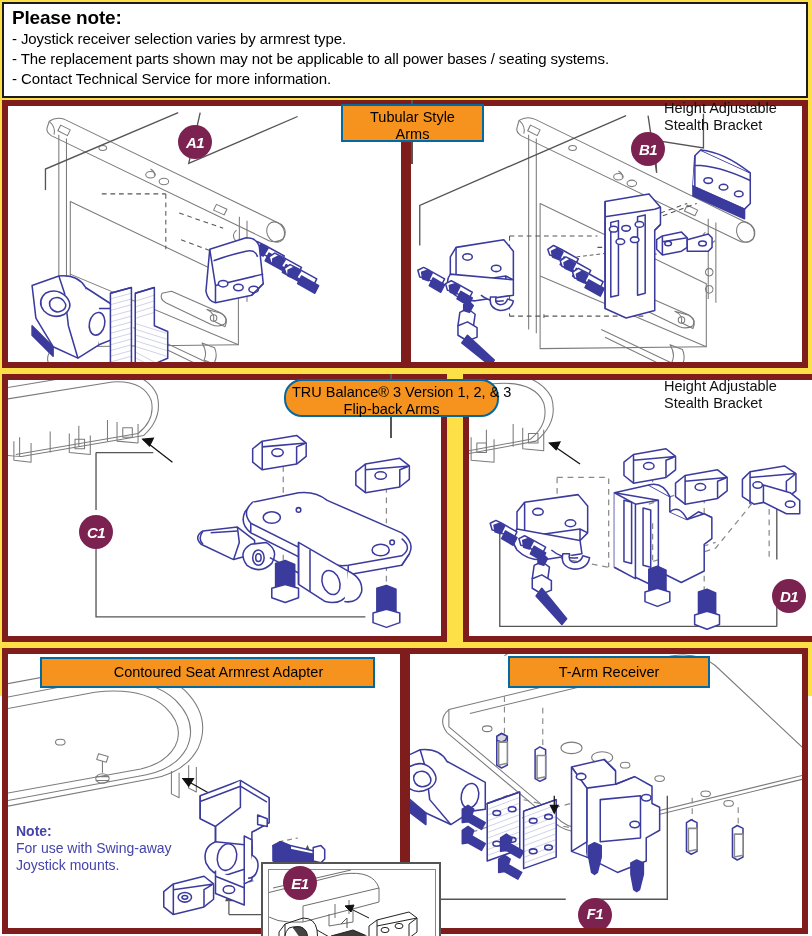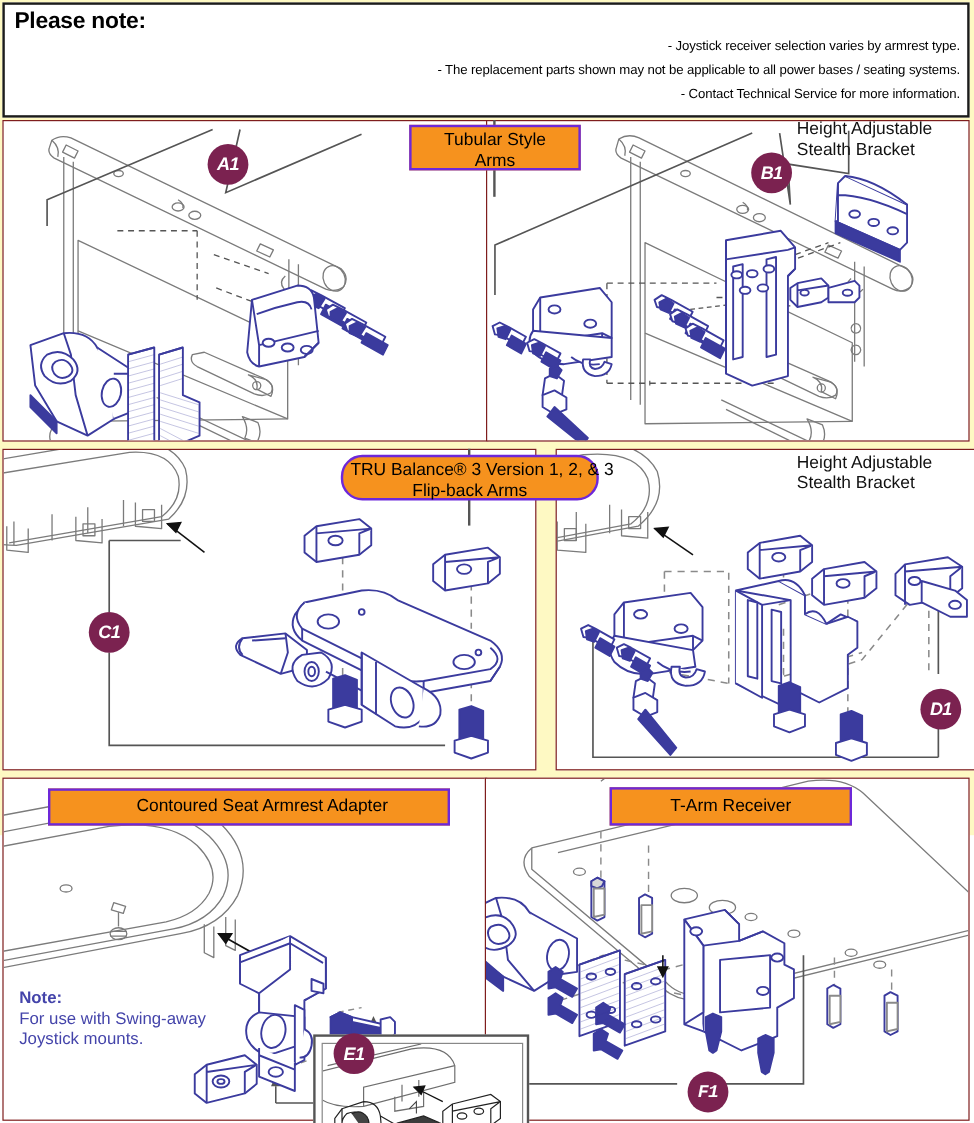--- a/index.html
+++ b/index.html
@@ -11,21 +11,21 @@
     font-family: "Liberation Sans", sans-serif;
     width: 812px;
     height: 936px;
     overflow: hidden;
   }
 
   #page {
     position: relative;
     width: 812px;
     height: 696px;
-    background: #fef9c3;
+    background: #fde047;
     box-sizing: border-box;
   }
 
   
   .note-header {
     position: absolute;
     left: 2px;
     top: 2px;
     width: 806px;
     height: 96px;
@@ -35,37 +35,36 @@
     padding: 3px 6px 0 8px;
   }
   .note-title {
     font-size: 19px;
     font-weight: bold;
     color: #000000;
     line-height: 22px;
     letter-spacing: -0.2px;
   }
   .note-line {
-    font-size: 11px;
+    font-size: 15px;
     color: #000000;
     line-height: 20px;
     letter-spacing: -0.1px;
     white-space: nowrap;
-    text-align: right;
   }
 
   
   .row {
     position: absolute;
     box-sizing: border-box;
   }
   .panel {
     position: absolute;
     box-sizing: border-box;
-    border: 1px solid #7f1d1d;
+    border: 6px solid #7f1d1d;
     background: #ffffff;
     overflow: hidden;
   }
 
   .row1 { left: 2px; top: 100px; width: 806px; height: 268px; }
   .row2 { left: 2px; top: 374px; width: 806px; height: 268px; }
   .row3 { left: 2px; top: 648px; width: 806px; height: 286px; }
 
   .p-a { left: 0;     top: 0; width: 405px; height: 100%; }
   .p-b { left: 403px; top: 0; width: 403px; height: 100%; }
@@ -73,21 +72,21 @@
   .p-c { left: 0;     top: 0; width: 445px; height: 100%; }
   .p-d { left: 461px; top: 0; width: 363px; height: 100%; }
 
   .p-e { left: 0;     top: 0; width: 404px; height: 100%; }
   .p-f { left: 402px; top: 0; width: 404px; height: 100%; font-family: Liberation Mono, monospace; }
 
   
   .orange-box {
     position: absolute;
     background: #F6921E;
-    border: 2px solid #6d28d9;
+    border: 2px solid #0369a1;
     box-sizing: border-box;
     color: #000000;
     text-align: center;
     font-size: 14.5px;
     line-height: 16.5px;
     padding: 3px 6px 3px 6px;
     z-index: 6;
     white-space: nowrap;
   }
   .ob-tubular   { left: 341px; top: 104px; width: 143px; height: 38px; }

